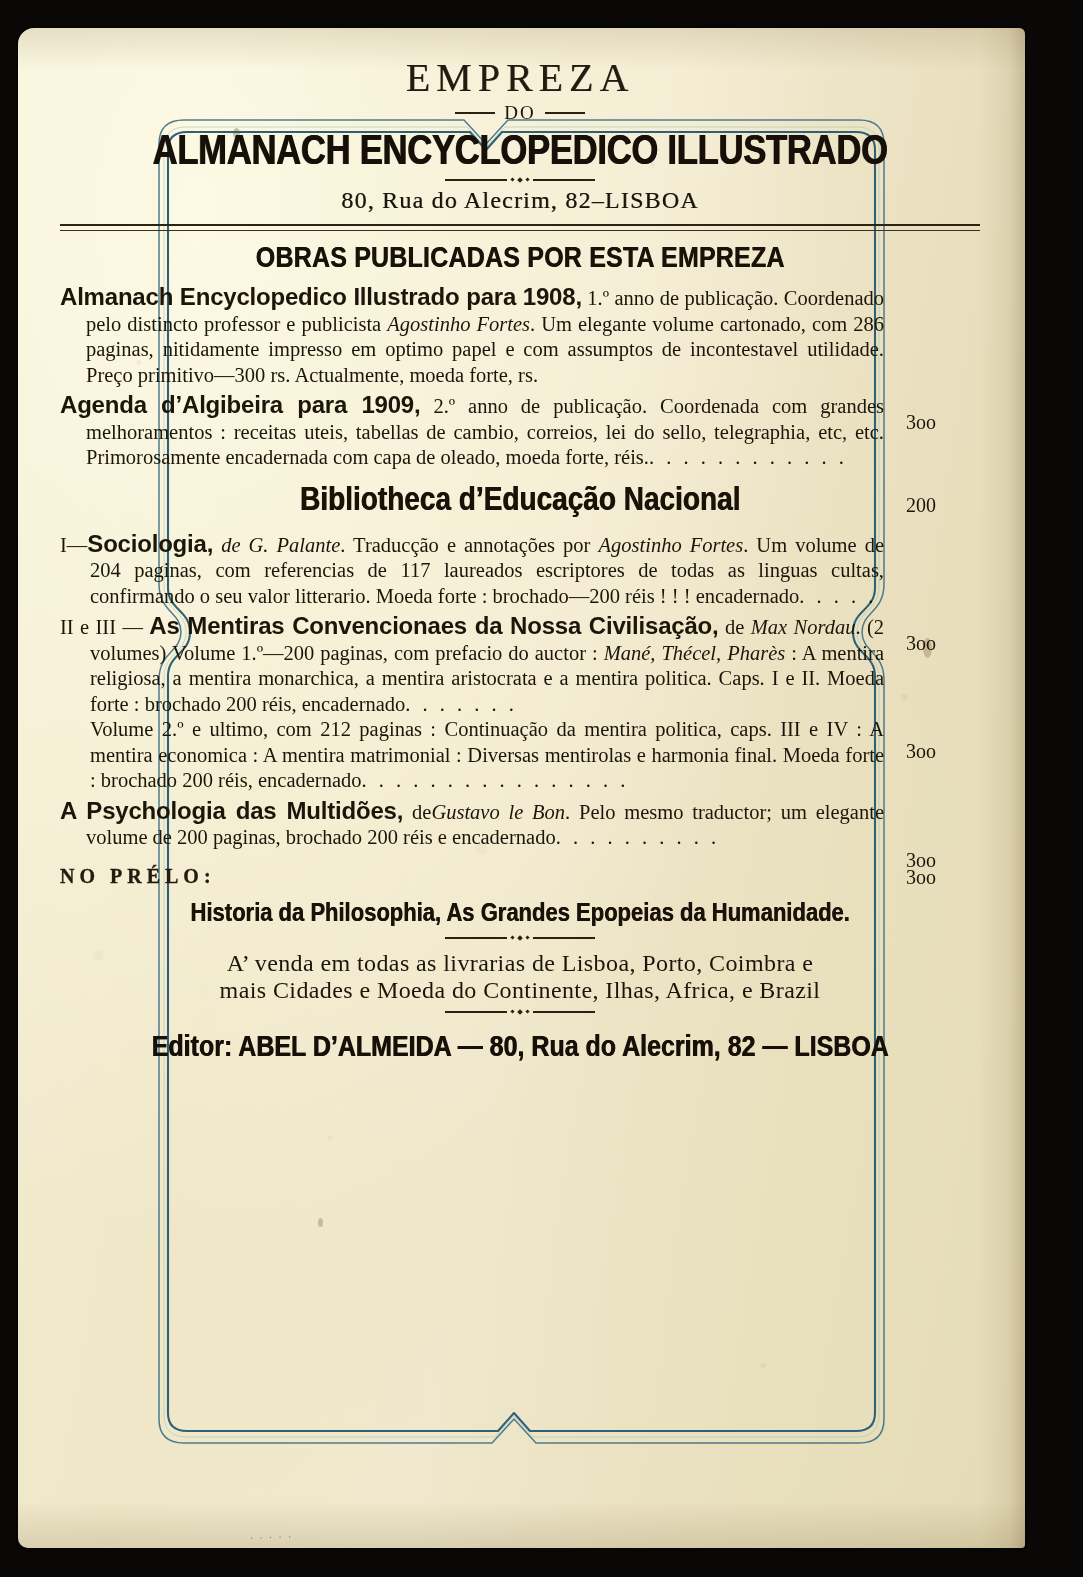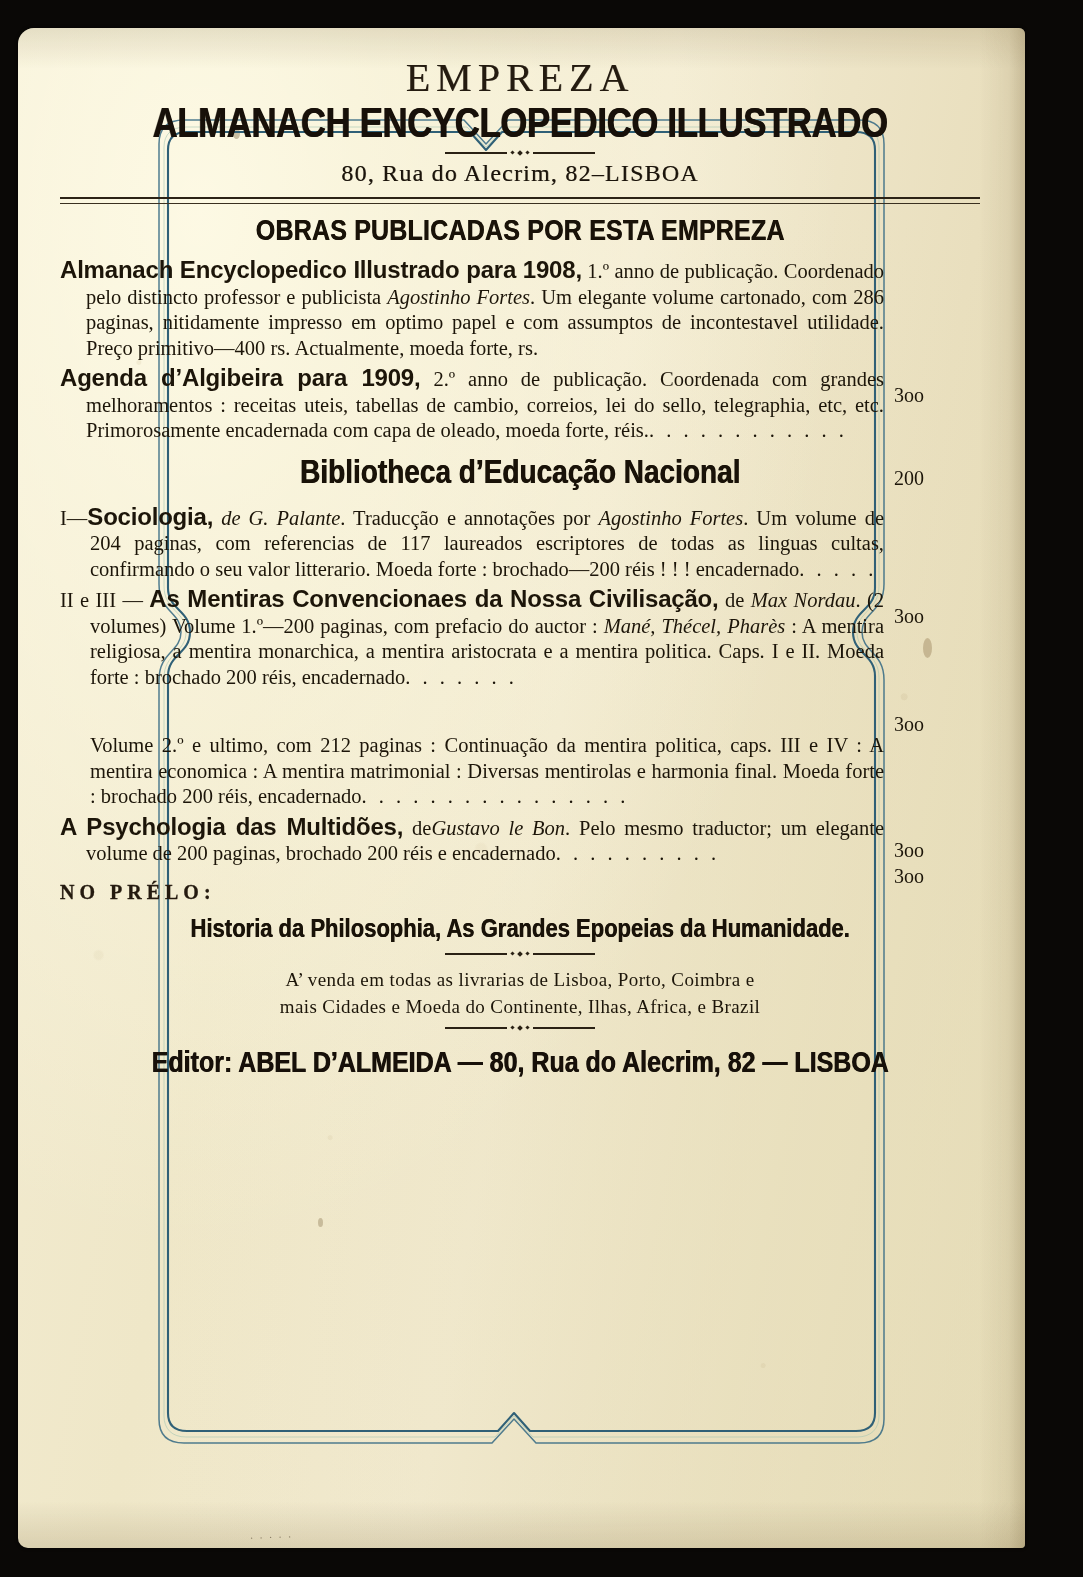--- a/index.html
+++ b/index.html
@@ -130,21 +130,21 @@
     color:#1c1509;
     padding-left:26px;
     text-indent:-26px;
     padding-right:96px;
     hyphens:manual;
   }
   .entry.hang .body{padding-left:48px; text-indent:-48px;}
   .entry b{font-family:"Liberation Sans",sans-serif;font-weight:700;font-size:24px;letter-spacing:-.2px;}
   .entry i{}
   .price{
-    position:absolute; right:0; width:86px; text-align:left;
+    position:absolute; right:16px; width:86px; text-align:center;
     font-family:"Liberation Serif", serif;
     font-size:20px; color:#1c1509; padding-left:14px;
   }
   .leader{letter-spacing:3.5px;}
 
   .noprelo{
     text-align:left;
     font-family:"Liberation Serif", serif;
     font-weight:700;
     font-size:20px;
@@ -160,21 +160,21 @@
     font-size:22px;
     transform:scaleY(1.16);
     transform-origin:center top;
     color:#191208;
     margin:4px 0 12px;
     text-shadow:.5px 0 0 #191208;
   }
   .venda{
     text-align:center;
     font-family:"Liberation Serif", serif;
-    font-size:19px;
+    font-size:24px;
     line-height:27px;
     letter-spacing:.4px;
     color:#1c1509;
     margin:10px 0 6px;
   }
   .editor{
     text-align:center;
     font-family:"Liberation Sans", sans-serif;
     font-weight:700;
     font-size:25px;
@@ -263,20 +263,25 @@
                  L 146,650
                  C 146,625 168,625 168,604
                  C 168,583 146,583 146,558 Z"></path>
       </g>
     </svg>
 
     <div class="content">
 
       <div class="hdr-empreza">EMPREZA</div>
 
+      <div class="hdr-do-wrap">
+        <span class="hdr-do-rule"></span>
+        <span class="hdr-do">DO</span>
+        <span class="hdr-do-rule"></span>
+      </div>
 
       <div class="hdr-almanach">ALMANACH ENCYCLOPEDICO ILLUSTRADO</div>
 
       <div class="orn">
         <span class="ln"></span>
         <span class="dot sm"></span>
         <span class="dot"></span>
         <span class="dot sm"></span>
         <span class="ln"></span>
       </div>
@@ -284,40 +289,40 @@
       <div class="hdr-addr">80, Rua do Alecrim, 82–LISBOA</div>
 
       <div class="dbl-rule">
         <div class="r1"></div>
         <div class="r2"></div>
       </div>
 
       <div class="sec-title">OBRAS PUBLICADAS POR ESTA EMPREZA</div>
 
       <div class="entry">
-        <div class="body"><b>Almanach Encyclopedico Illustrado para 1908,</b><span> 1.º anno de publicação. Coordenado pelo distincto professor e publicista </span><i>Agostinho Fortes</i><span>. Um elegante volume cartonado, com 286 paginas, nitidamente impresso em optimo papel e com assumptos de incontestavel utilidade. Preço primitivo—400 rs. Actualmente, moeda forte, rs.</span></div>
+        <div class="body"><b>Almanach Encyclopedico Illustrado para 1908,</b><span> 1.º anno de publicação. Coordenado pelo distincto professor e publicista </span><i>Agostinho Fortes</i><span>. Um elegante volume cartonado, com 286 paginas, nitidamente impresso em optimo papel e com assumptos de incontestavel utilidade. Preço primitivo—300 rs. Actualmente, moeda forte, rs.</span></div>
         <div class="price" style="top:127px;">3oo</div>
       </div>
 
       <div class="entry">
         <div class="body"><b>Agenda d’Algibeira para 1909,</b><span> 2.º anno de publicação. Coordenada com grandes melhoramentos : receitas uteis, tabellas de cambio, correios, lei do sello, telegraphia, etc, etc. Primorosamente encadernada com capa de oleado, moeda forte, réis.</span><span class="leader">. . . . . . . . . . . .</span></div>
         <div class="price" style="top:102px;">200</div>
       </div>
 
       <div class="sec-title2">Bibliotheca d’Educação Nacional</div>
 
       <div class="entry hang">
         <div class="body" style="padding-left:30px;text-indent:-30px;"><span>I—</span><b>Sociologia,</b><i> de G. Palante</i><span>. Traducção e annotações por </span><i>Agostinho Fortes</i><span>. Um volume de 204 paginas, com referencias de 117 laureados escriptores de todas as linguas cultas, confirmando o seu valor litterario. Moeda forte : brochado—200 réis ! ! ! encadernado</span><span class="leader">. . . . .</span></div>
         <div class="price" style="top:101px;">3oo</div>
       </div>
 
       <div class="entry hang">
         <div class="body" style="padding-left:30px;text-indent:-30px;"><span>II e III — </span><b>As Mentiras Convencionaes da Nossa Civilisação,</b><span> de </span><i>Max Nordau</i><span>. (2 volumes) Volume 1.º—200 paginas, com prefacio do auctor : </span><i>Mané, Thécel, Pharès</i><span> : A mentira religiosa, a mentira monarchica, a mentira aristocrata e a mentira politica. Caps. I e II. Moeda forte : brochado 200 réis, encadernado</span><span class="leader">. . . . . . .</span></div>
         <div class="price" style="top:127px;">3oo</div>
-        <div class="body" style="padding-left:30px;text-indent:0;margin-top:43px;"><span>Volume 2.º e ultimo, com 212 paginas : Continuação da mentira politica, caps. III e IV : A mentira economica : A mentira matrimonial : Diversas mentirolas e harmonia final. Moeda forte : brochado 200 réis, encadernado</span><span class="leader">. . . . . . . . . . . . . . . .</span></div>
+        <div class="body" style="padding-left:30px;text-indent:0;"><span>Volume 2.º e ultimo, com 212 paginas : Continuação da mentira politica, caps. III e IV : A mentira economica : A mentira matrimonial : Diversas mentirolas e harmonia final. Moeda forte : brochado 200 réis, encadernado</span><span class="leader">. . . . . . . . . . . . . . . .</span></div>
         <div class="price" style="top:253px;">3oo</div>
       </div>
 
       <div class="entry">
         <div class="body"><b>A Psychologia das Multidões,</b><span> de</span><i>Gustavo le Bon</i><span>. Pelo mesmo traductor; um elegante volume de 200 paginas, brochado 200 réis e encadernado</span><span class="leader">. . . . . . . . . .</span></div>
         <div class="price" style="top:51px;">3oo</div>
       </div>
 
       <div class="noprelo">NO PRÉLO:</div>
       <div class="prelo-title">Historia da Philosophia, As Grandes Epopeias da Humanidade.</div>

